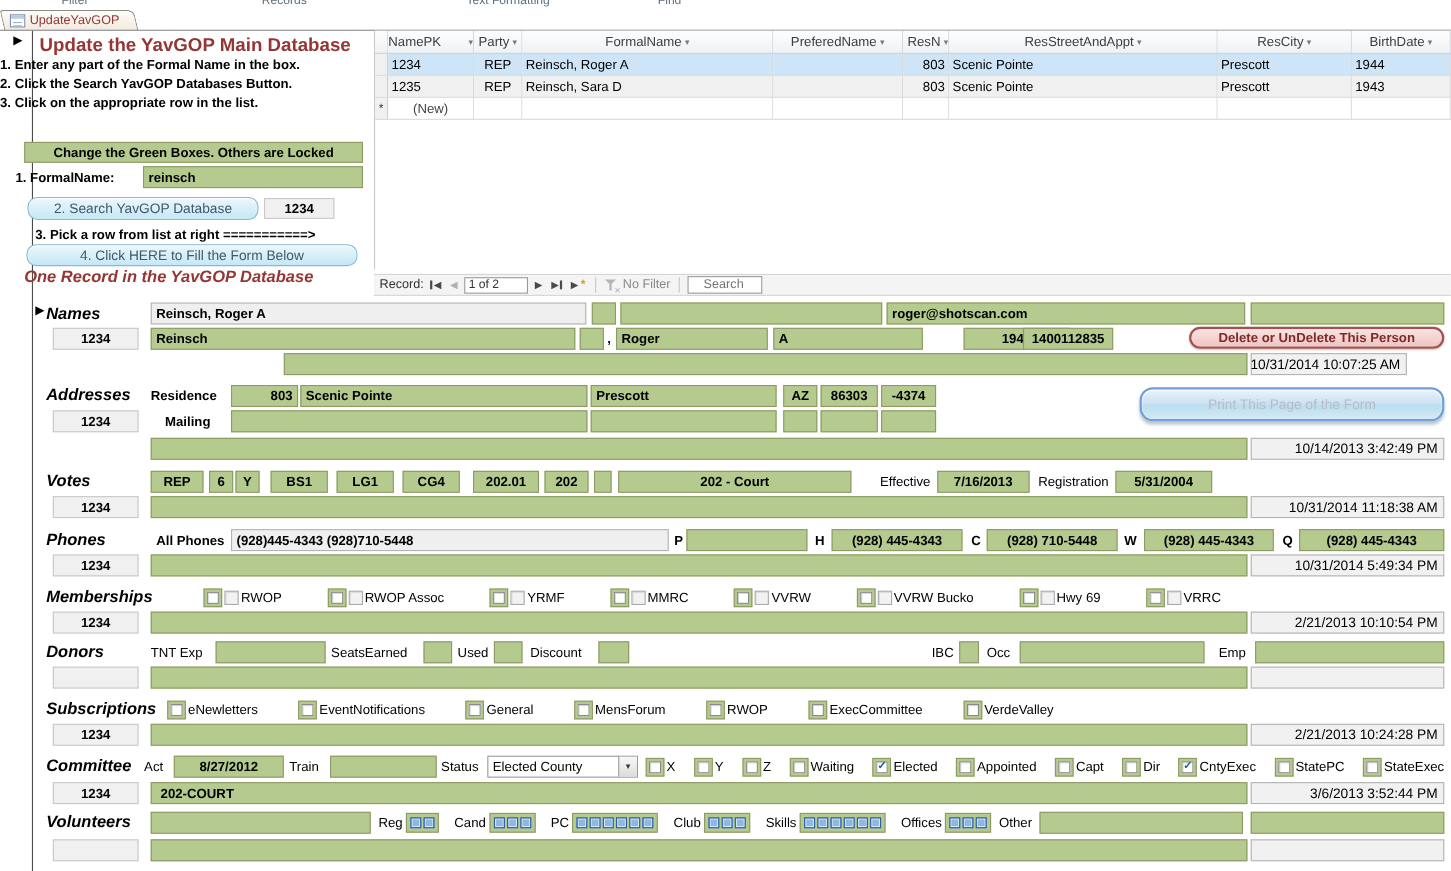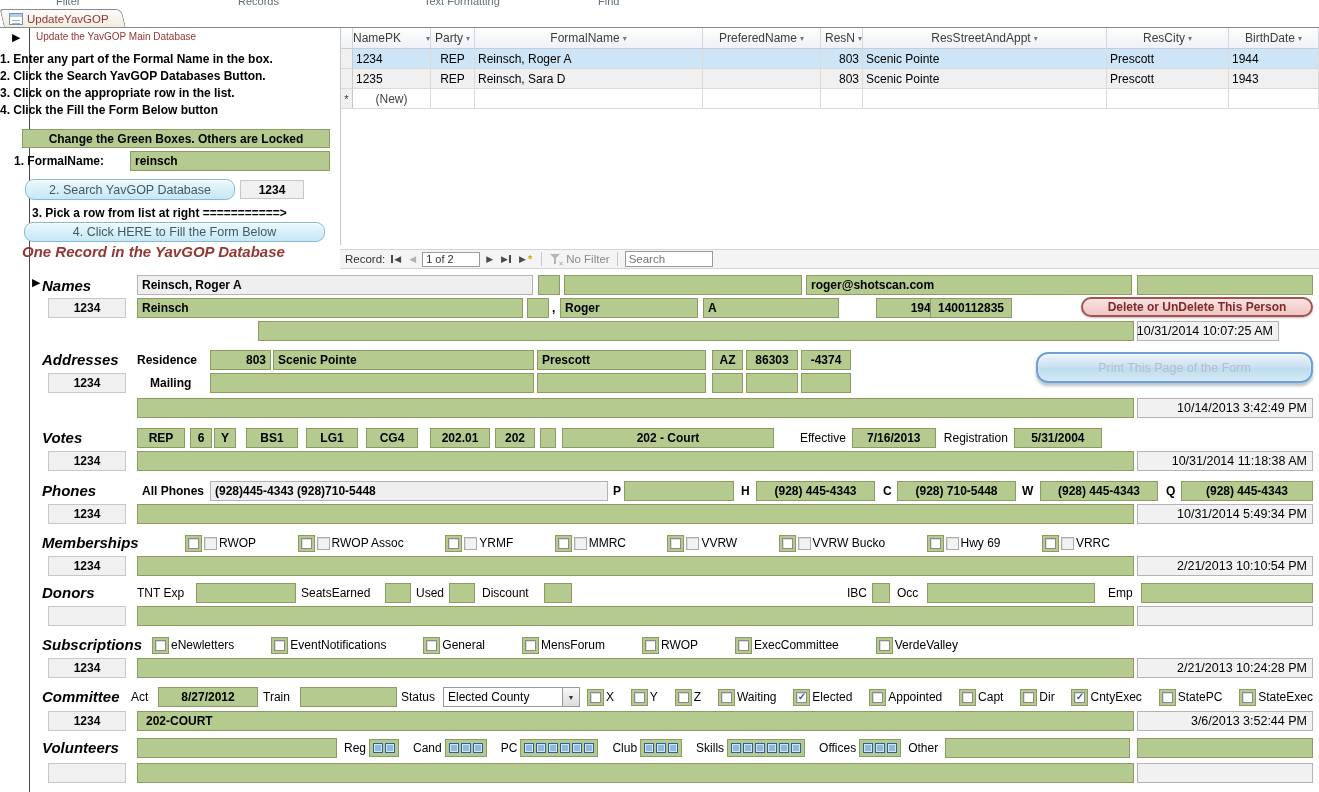--- a/index.html
+++ b/index.html
@@ -37,21 +37,21 @@
       border:1px solid #8a8a8a;border-bottom:none;border-radius:3px 6px 0 0;
       transform:skewX(13deg);transform-origin:bottom left}
   .tab-inner{position:absolute;inset:0;display:flex;align-items:center;gap:4px;padding-left:5px}
   .tab-title{font-size:11.5px;font-weight:normal;color:var(--maroon);position:relative;z-index:1}
   .tabline{position:absolute;left:0;top:27px;width:1319px;height:1px;background:#8a8a8a}
   .form-icon{position:relative;z-index:1;width:14px;height:12px;border:1px solid #7a91b4;background:#fff}
   .form-icon::before{content:'';position:absolute;left:0;top:0;right:0;height:3px;background:#b8cce4}
   .form-icon::after{content:'';position:absolute;left:2px;top:6px;right:2px;height:1px;background:#9bb3cf;box-shadow:0 3px 0 #9bb3cf}
 
   
-  .ptitle{position:absolute;left:36px;top:31px;font-size:10px;font-weight:normal;color:var(--maroon);white-space:nowrap}
+  .ptitle{position:absolute;left:36px;top:31px;font-size:17px;font-weight:bold;color:var(--maroon);white-space:nowrap}
   .instr{font-size:12px;font-weight:bold;line-height:17px;white-space:nowrap}
   .banner{position:absolute;left:22px;top:129px;width:308px;height:19px;background:var(--green);
       border:1px solid var(--greenb);display:flex;align-items:center;justify-content:center;
       font-size:12px;font-weight:bold}
   .btn-blue{position:absolute;background:linear-gradient(#ecf8fd,#c6e7f5);border:1px solid #87bad2;
       border-radius:9px;color:#3d5a68;font-size:12.5px;display:flex;align-items:center;justify-content:center;
       white-space:nowrap;box-shadow:inset 0 1px 1px #fff}
   .pfooter{position:absolute;left:22px;top:243px;font-size:15px;font-weight:bold;font-style:italic;color:var(--maroon);white-space:nowrap}
 
   
@@ -81,21 +81,21 @@
   .posbox{width:58px;height:15px;background:#fff;border:1px solid #9a9a9a;font-size:11px;
       display:flex;align-items:center;padding-left:3px}
   .navstar{color:#d9a400;font-weight:bold;font-size:11px;margin-left:1px}
   .sep{width:1px;height:14px;background:#c8c8c8;margin:0 3px}
   .nofilter{color:#8a8a8a}
   .funnelwrap{position:relative;width:13px;height:13px;opacity:.55}
   .funnel{position:absolute;left:1px;top:1px;width:0;height:0;border-left:5px solid transparent;
       border-right:5px solid transparent;border-top:5px solid #808080}
   .fstem{position:absolute;left:5px;top:5px;width:2px;height:6px;background:#808080}
   .fx{position:absolute;right:-2px;bottom:-2px;font-size:7px;color:#707070}
-  .navsearch{width:88px;height:16px;border:1px solid #9a9a9a;font-size:11.5px;padding:0 3px;
+  .navsearch{width:68px;height:16px;border:1px solid #9a9a9a;font-size:11.5px;padding:0 14px;
       font-family:"Liberation Sans",sans-serif;color:#333}
 
   
   .btn-del{position:absolute;background:linear-gradient(#f9e3e2,#efc5c3);border:2px solid #a3534f;
       border-radius:11px;color:#7c2b29;font-weight:bold;font-size:12px;display:flex;align-items:center;
       justify-content:center;white-space:nowrap;box-shadow:0 1px 2px rgba(0,0,0,.25)}
   .btn-print{position:absolute;background:linear-gradient(#eaf3fb 0%,#cfe1f2 45%,#badeee 55%,#d7e8f5 100%);
       border:2px solid #6f9fd8;border-radius:12px;color:#b4bcc9;font-size:12.5px;display:flex;
       align-items:center;justify-content:center;white-space:nowrap;
       box-shadow:0 3px 3px rgba(100,120,140,.45), inset 0 1px 2px #fff}
@@ -146,21 +146,20 @@
 </div>
 <div class="tabline"></div>
 <div class="vline"></div>
 <div class="arrowmark" style="left:12px;top:32px">▶</div>
 
 <div class="ptitle">Update the YavGOP Main Database</div>
 <div class="abs" style="left:0;top:51px">
     <div class="instr">1. Enter any part of the Formal Name in the box.</div>
     <div class="instr">2. Click the Search YavGOP Databases Button.</div>
     <div class="instr">3. Click on the appropriate row in the list.</div>
-    <div class="instr">4. Click the Fill the Form Below button</div>
   </div>
 <div class="banner">Change the Green Boxes. Others are Locked</div>
 <div class="flbl" style="left:14px;top:151px">1. FormalName:</div>
 <div class="f g" style="left:130px;top:151px;width:200px">reinsch</div>
 <div class="btn-blue" style="left:25px;top:179px;width:210px;height:21px">2.  Search YavGOP Database</div>
 <div class="f idbox" style="left:240px;top:180px;width:64px;height:19px">1234</div>
 <div class="flbl" style="left:32px;top:203px">3. Pick a row from list at right  ===========&gt;</div>
 <div class="btn-blue" style="left:24px;top:222px;width:301px;height:20px">4.  Click HERE to Fill the Form Below</div>
 <div class="pfooter">One Record in the YavGOP Database</div>
 

